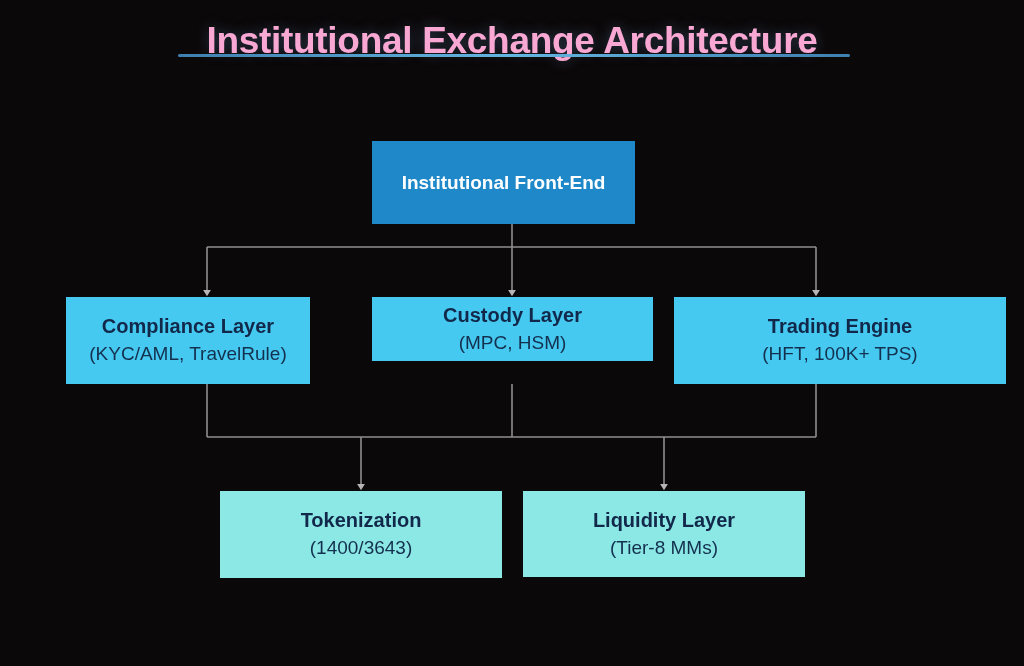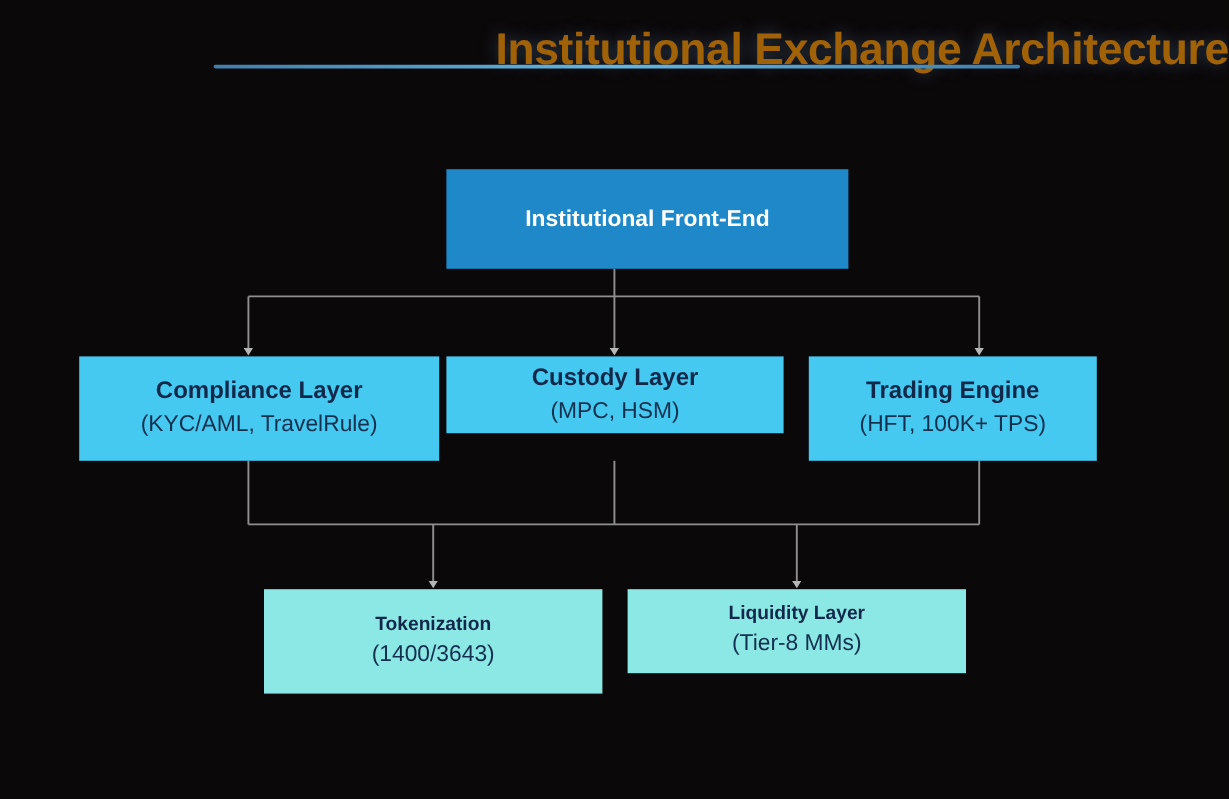--- a/index.html
+++ b/index.html
@@ -20,25 +20,24 @@
   #title-block {
     position: absolute;
     left: 0;
     top: 18px;
     width: 1024px;
     text-align: center;
   }
   #page-title {
     font-size: 37px;
     font-weight: bold;
-    color: #a16207;
+    color: #f9a8d4;
     letter-spacing: -0.3px;
     line-height: 46px;
     text-shadow: 0 0 14px rgba(120,170,220,0.35);
-    text-align: right;
   }
   #title-underline {
     position: absolute;
     left: 178px;
     top: 54px;
     width: 672px;
     height: 3px;
     background: linear-gradient(90deg, #3f7fae 0%, #63b6e0 50%, #3f7fae 100%);
     border-radius: 2px;
   }
@@ -86,21 +85,21 @@
     font-size: 19px;
     margin-top: 3px;
   }
 
   
   .tier-bot {
     background: #8ce8e4;
   }
   .tier-bot .n-title {
     color: #12284a;
-    font-size: 16px;
+    font-size: 20px;
   }
   .tier-bot .n-sub {
     color: #14304f;
     font-size: 19px;
     margin-top: 3px;
   }
 
   
   #connectors {
     position: absolute;
@@ -141,42 +140,42 @@
       <path d="M512,384 L512,437"></path>
       <path d="M816,384 L816,437"></path>
 
       <path d="M207,437 L816,437"></path>
 
       <path d="M361,437 L361,487" marker-end="url(#arrowhead)"></path>
       <path d="M664,437 L664,487" marker-end="url(#arrowhead)"></path>
     </g>
   </svg>
 
-  <div class="node tier-top" style="left:372px; top:141px; width:335px; height:83px;">
+  <div class="node tier-top" style="left:372px; top:141px; width:263px; height:83px;">
     <div class="n-title">Institutional Front-End</div>
   </div>
 
-  <div class="node tier-mid" style="left:66px; top:297px; width:300px; height:87px;">
+  <div class="node tier-mid" style="left:66px; top:297px; width:244px; height:87px;">
     <div class="n-title">Compliance Layer</div>
     <div class="n-sub">(KYC/AML, TravelRule)</div>
   </div>
 
   <div class="node tier-mid" style="left:372px; top:297px; width:281px; height:64px;">
     <div class="n-title">Custody Layer</div>
     <div class="n-sub">(MPC, HSM)</div>
   </div>
 
-  <div class="node tier-mid" style="left:674px; top:297px; width:240px; height:87px;">
+  <div class="node tier-mid" style="left:674px; top:297px; width:332px; height:87px;">
     <div class="n-title">Trading Engine</div>
     <div class="n-sub">(HFT, 100K+ TPS)</div>
   </div>
 
   <div class="node tier-bot" style="left:220px; top:491px; width:282px; height:87px;">
     <div class="n-title">Tokenization</div>
     <div class="n-sub">(1400/3643)</div>
   </div>
 
-  <div class="node tier-bot" style="left:523px; top:491px; width:282px; height:70px;">
+  <div class="node tier-bot" style="left:523px; top:491px; width:282px; height:86px;">
     <div class="n-title">Liquidity Layer</div>
     <div class="n-sub">(Tier-8 MMs)</div>
   </div>
 
 </div>
 
 </body></html>

